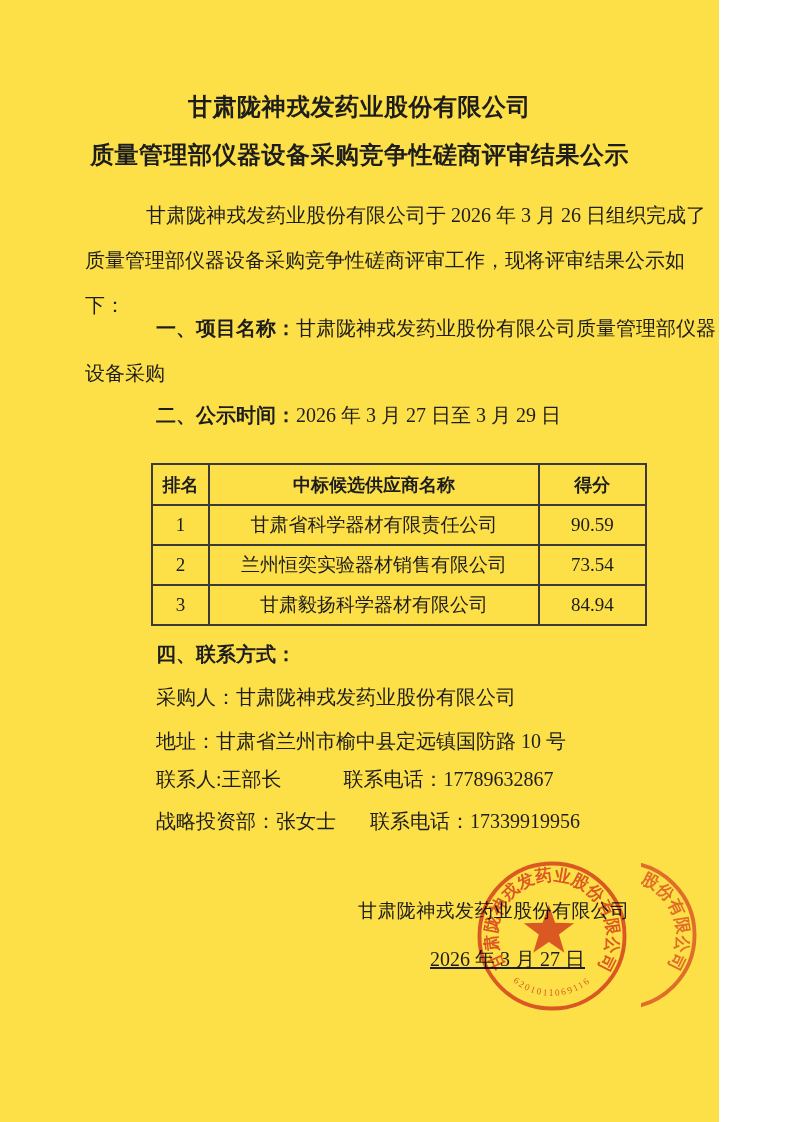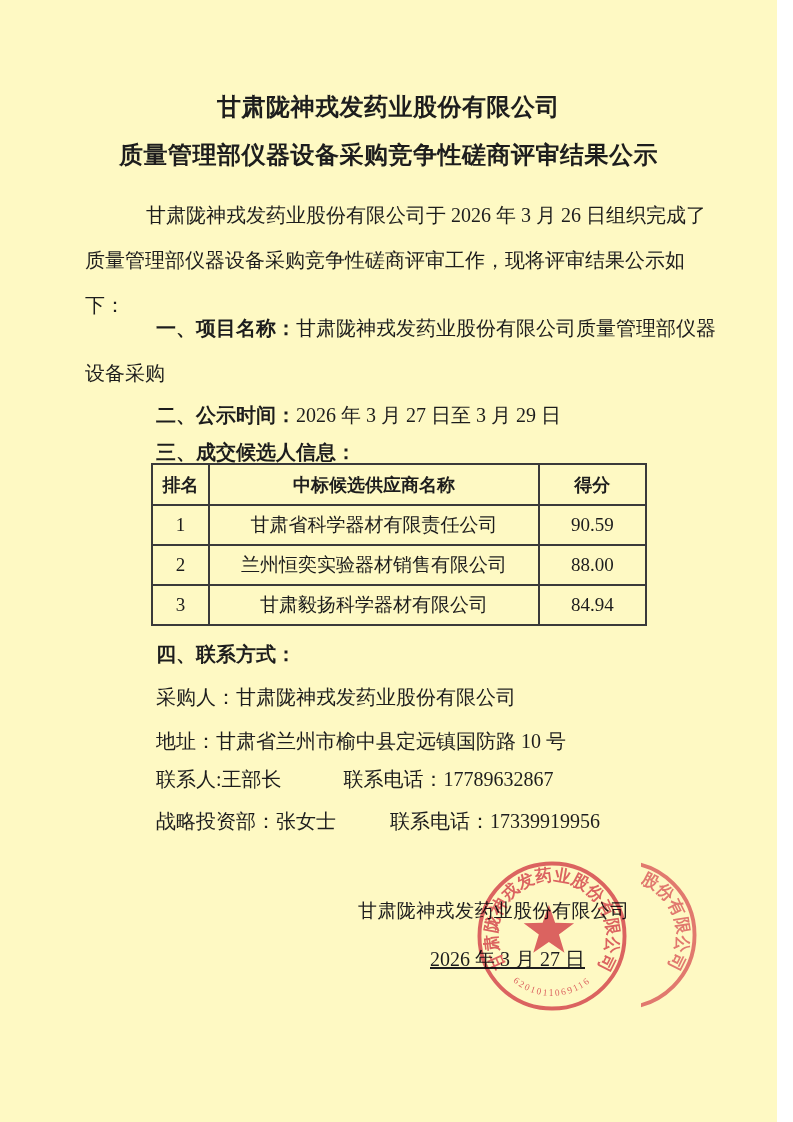--- a/index.html
+++ b/index.html
@@ -1,29 +1,29 @@
 <!DOCTYPE html>
 <html><head>
 <meta charset="utf-8">
 <style>
   html,body { margin:0; padding:0; background:#ffffff; }
   .page {
-    position:relative; width:777px; height:1122px;
-    background:#fef9c3; overflow:hidden;
+    position:relative; width:719px; height:1122px;
+    background:#fde047; overflow:hidden;
     font-family:"Liberation Serif", serif; color:#1d1d1d;
   }
   .center-line { position:absolute; left:0; width:100%; text-align:center; white-space:nowrap; }
   .t1 { top:91px;  font-size:24px; font-weight:700; letter-spacing:0.5px; }
   .t2 { top:139px; font-size:24px; font-weight:700; letter-spacing:0.5px; }
   .line { position:absolute; left:85px; width:620px; font-size:20px; line-height:27px; white-space:nowrap; }
   .indent-p { padding-left:61px; }
   .indent-s { padding-left:71px; }
   .b { font-weight:700; }
   .gap-wide  { display:inline-block; margin-left:62px; }
-  .gap-mid   { display:inline-block; margin-left:54px; }
+  .gap-mid   { display:inline-block; margin-left:34px; }
 
   table.results {
     position:absolute; left:151px; top:463px; width:496px;
     border-collapse:collapse; table-layout:fixed;border-radius:11px;
   }
   table.results td, table.results th {
     border:2px solid #3a3a3a; text-align:center; vertical-align:middle;
     font-family:"Liberation Serif", serif; color:#1d1d1d; padding:0;
   }
   table.results th { height:39px; font-size:18px; font-weight:700; }
@@ -54,21 +54,20 @@
 
   <div class="line indent-p" style="top:202px">甘肃陇神戎发药业股份有限公司于 2026 年 3 月 26 日组织完成了</div>
   <div class="line" style="top:247px">质量管理部仪器设备采购竞争性磋商评审工作，现将评审结果公示如</div>
   <div class="line" style="top:292px">下：</div>
 
   <div class="line" style="top:360px">设备采购</div>
   <div class="line indent-s" style="top:315px"><span class="b">一、项目名称：</span><span>甘肃陇神戎发药业股份有限公司质量管理部仪器</span></div>
 
   <div class="line indent-s" style="top:402px"><span class="b">二、公示时间：</span><span>2026 年 3 月 27 日至 3 月 29 日</span></div>
 
-  <div class="line indent-s b" style="top:439px">三、成交候选人信息：</div>
 
   <table class="results">
     <colgroup>
         <col class="col-rank">
         <col class="col-name">
         <col class="col-score">
       </colgroup>
     <tbody>
         <tr>
       <th>排名</th>
@@ -76,21 +75,21 @@
       <th>得分</th>
     </tr>
     <tr>
       <td>1</td>
       <td>甘肃省科学器材有限责任公司</td>
       <td>90.59</td>
     </tr>
     <tr>
       <td>2</td>
       <td>兰州恒奕实验器材销售有限公司</td>
-      <td>88.00</td>
+      <td>73.54</td>
     </tr>
     <tr>
       <td>3</td>
       <td>甘肃毅扬科学器材有限公司</td>
       <td>84.94</td>
     </tr>
   </tbody>
     </table>
 
   <div class="line indent-s" style="top:684px">采购人：甘肃陇神戎发药业股份有限公司</div>

